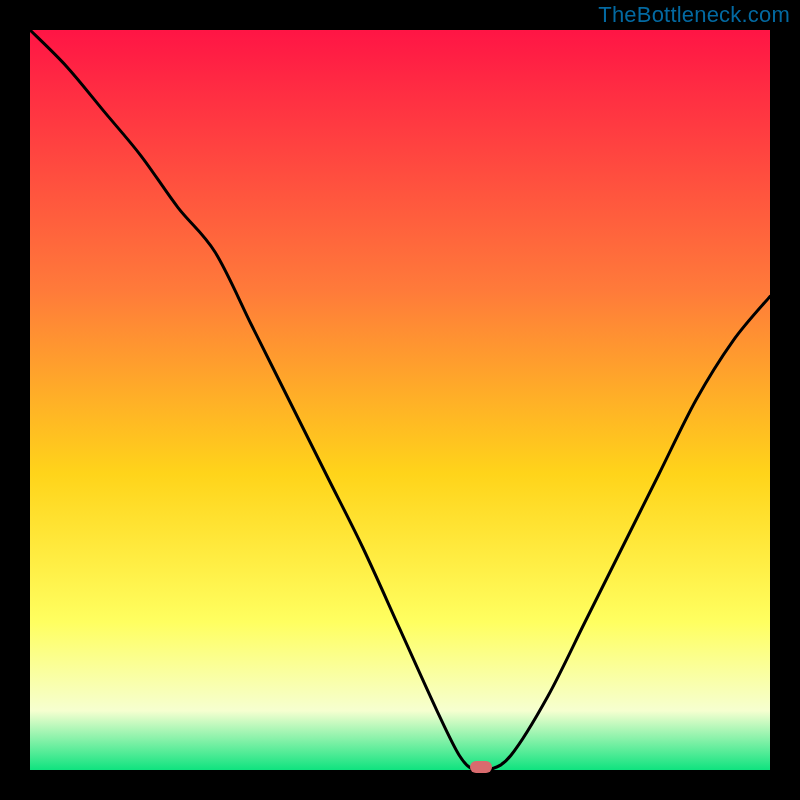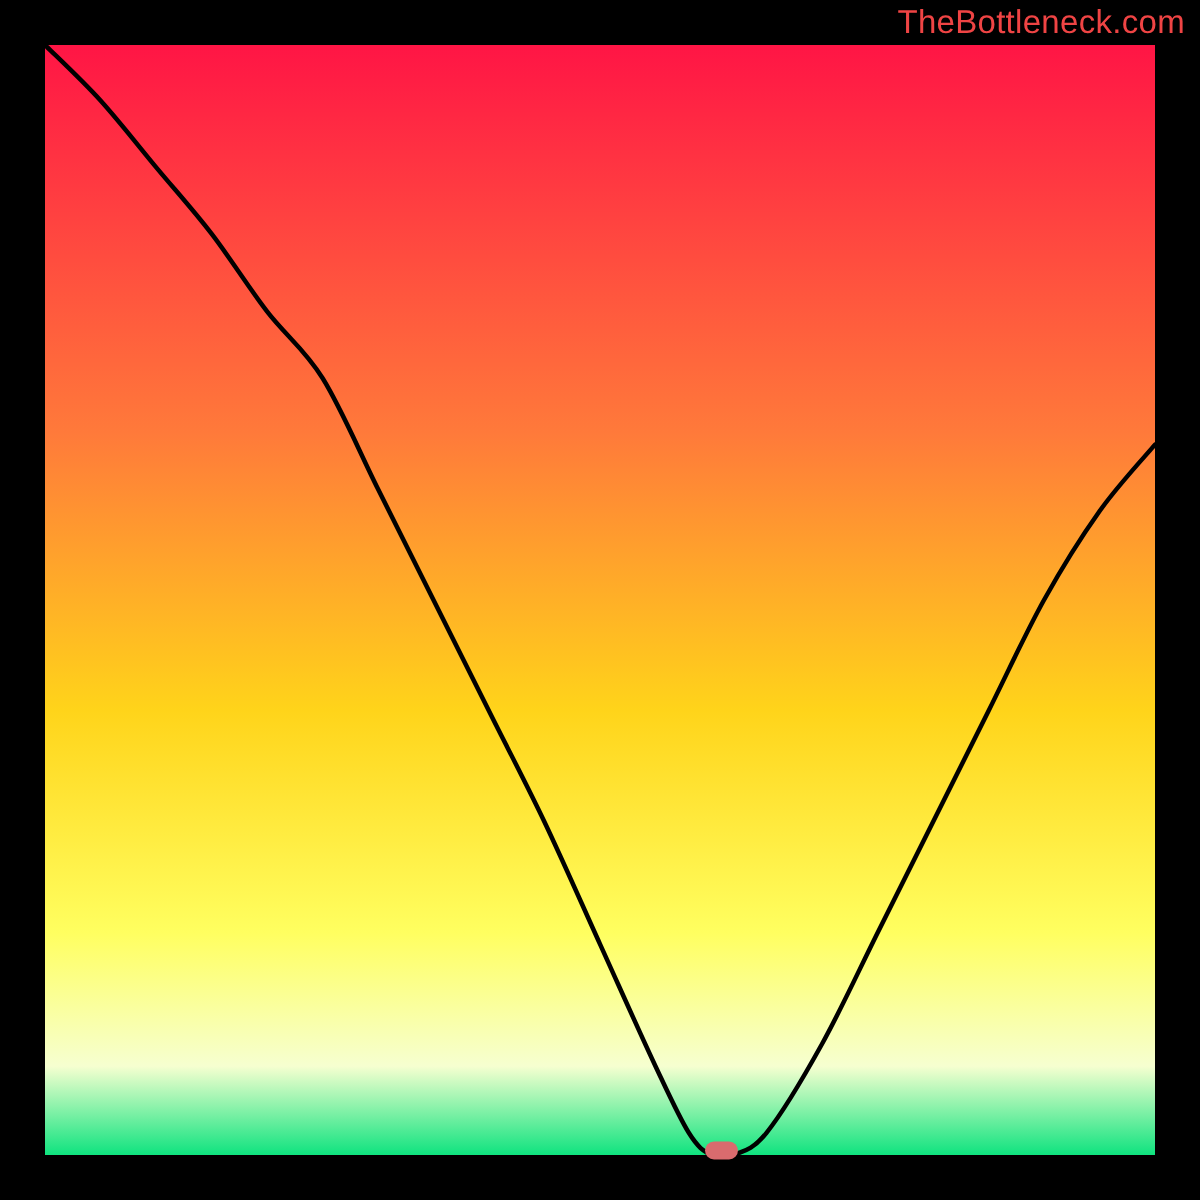--- a/index.html
+++ b/index.html
@@ -16,21 +16,21 @@
     left: 0;
     top: 0;
     width: 800px;
     height: 800px;
     background: #000;
   }
   .watermark {
     position: absolute;
     top: 2px;
     right: 10px;
-    color: #ef4444;
+    color: #0369a1;
     font-size: 22px;
     font-weight: 500;
     letter-spacing: 0.2px;
     z-index: 30;
   }
   .plot-wrap {
     position: absolute;
     left: 30px;
     top: 30px;
     width: 740px;

